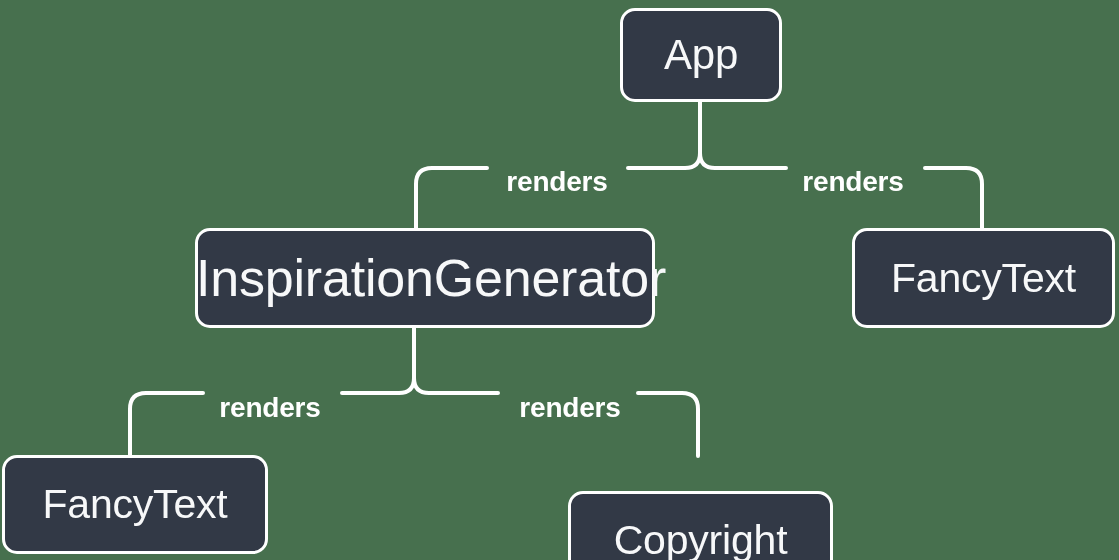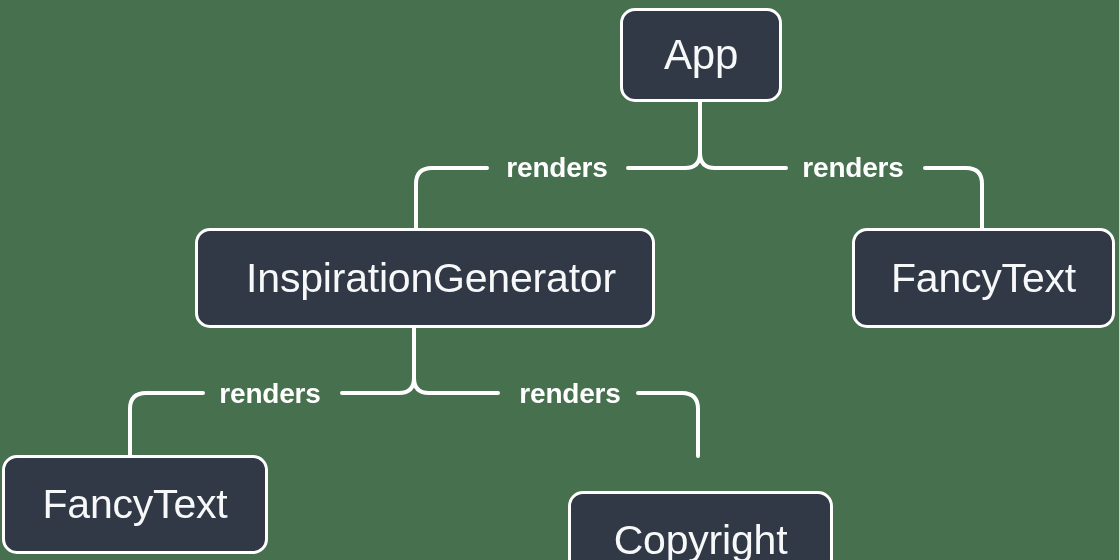--- a/index.html
+++ b/index.html
@@ -33,35 +33,36 @@
     border-radius: 15px;
     box-sizing: border-box;
     display: flex;
     align-items: center;
     justify-content: center;
     color: #F7F8F9;
     font-weight: 500;
     letter-spacing: -0.2px;
   }
   .node-app                  { left: 620px; top: 8px;   width: 162px; height: 94px;  font-size: 42px; justify-content: center; }
-  .node-inspiration          { left: 195px; top: 228px; width: 460px; height: 100px; font-size: 41px; padding-left: 12px; }
+  .node-inspiration          { left: 195px; top: 228px; width: 460px; height: 100px; font-size: 52px; padding-left: 12px; }
   .node-fancy-top            { left: 852px; top: 228px; width: 263px; height: 100px; font-size: 41px; }
   .node-fancy-bottom         { left: 2px;   top: 455px; width: 266px; height: 99px;  font-size: 41px; }
   .node-copyright            { left: 568px; top: 455px; width: 265px; height: 99px;  font-size: 41px; margin-top: 36px; }
   .edge-label {
     position: absolute;
     width: 122px;
     height: 34px;
     display: flex;
     align-items: center;
     justify-content: center;
     color: #FFFFFF;
     font-size: 28px;
     font-weight: 700;
     letter-spacing: -0.2px;
+    margin-top: 14px;
   }
   .edge-label-tl { left: 496px; top: 151px; }
   .edge-label-tr { left: 792px; top: 151px; }
   .edge-label-bl { left: 209px; top: 377px; }
   .edge-label-br { left: 509px; top: 377px; }
 </style>
 </head>
 <body>
 
 <div class="stage">

